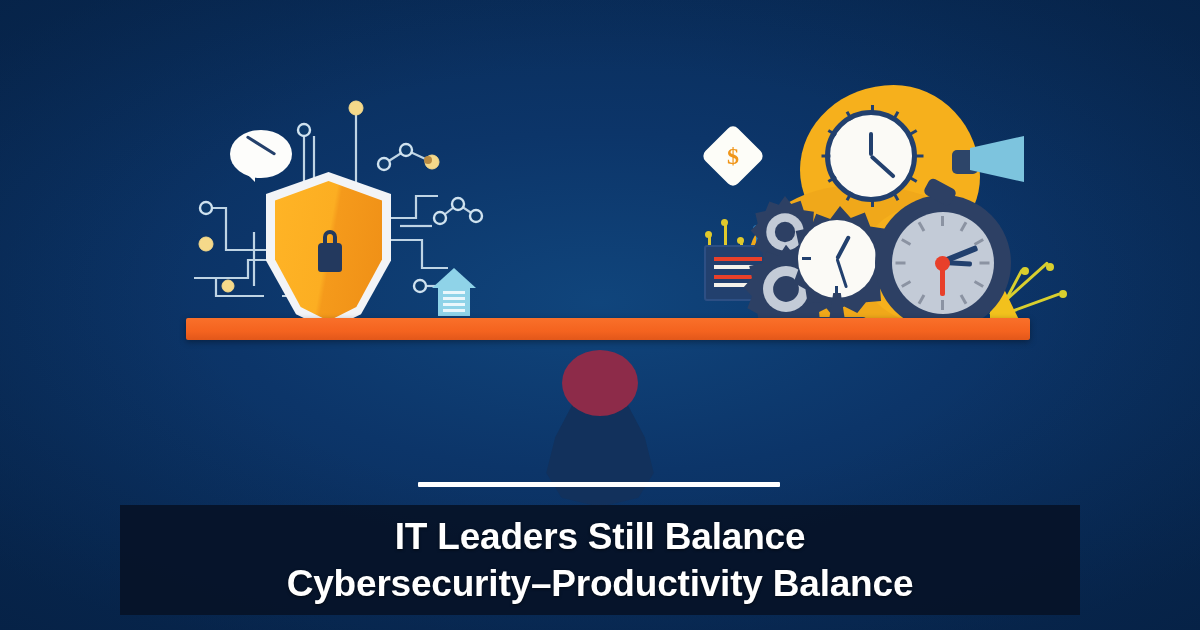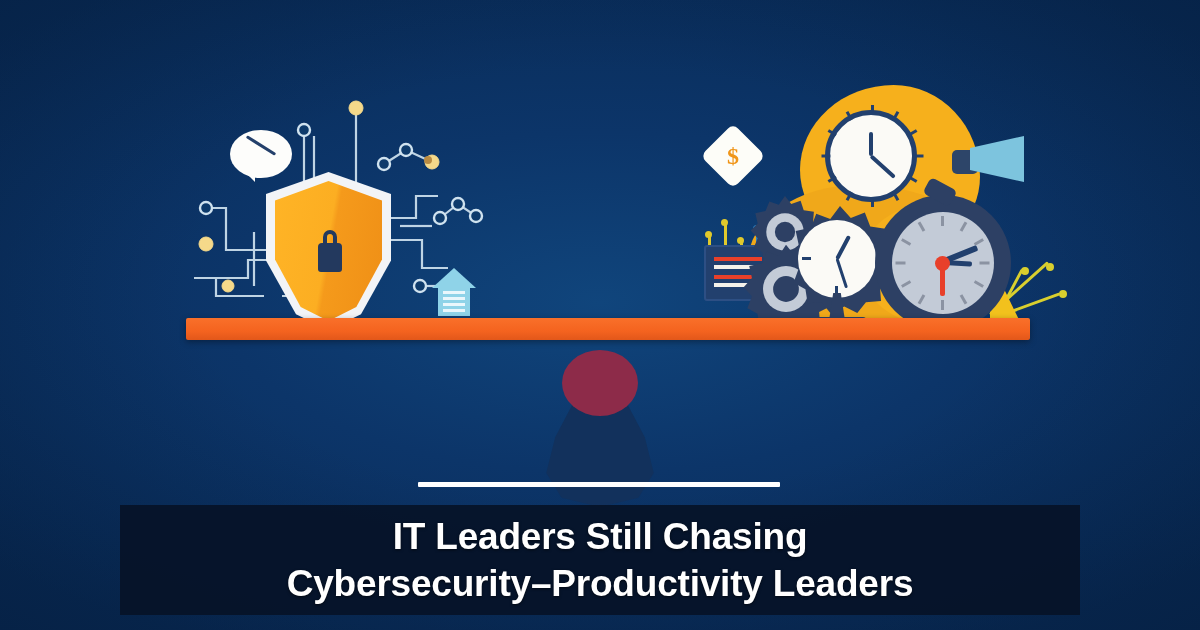--- a/index.html
+++ b/index.html
@@ -376,17 +376,17 @@
     </div>
 
   </div>
 
   <div class="fulcrum"></div>
   <div class="fulcrum-ball"></div>
   <div class="beam"></div>
 
   <div class="divider"></div>
   <div class="title-band">
-    <div class="title-line">IT Leaders Still Chasing</div>
-    <div class="title-line">Cybersecurity–Productivity Leaders</div>
+    <div class="title-line">IT Leaders Still Balance</div>
+    <div class="title-line">Cybersecurity–Productivity Balance</div>
   </div>
 
 </div>
 
 </body></html>

